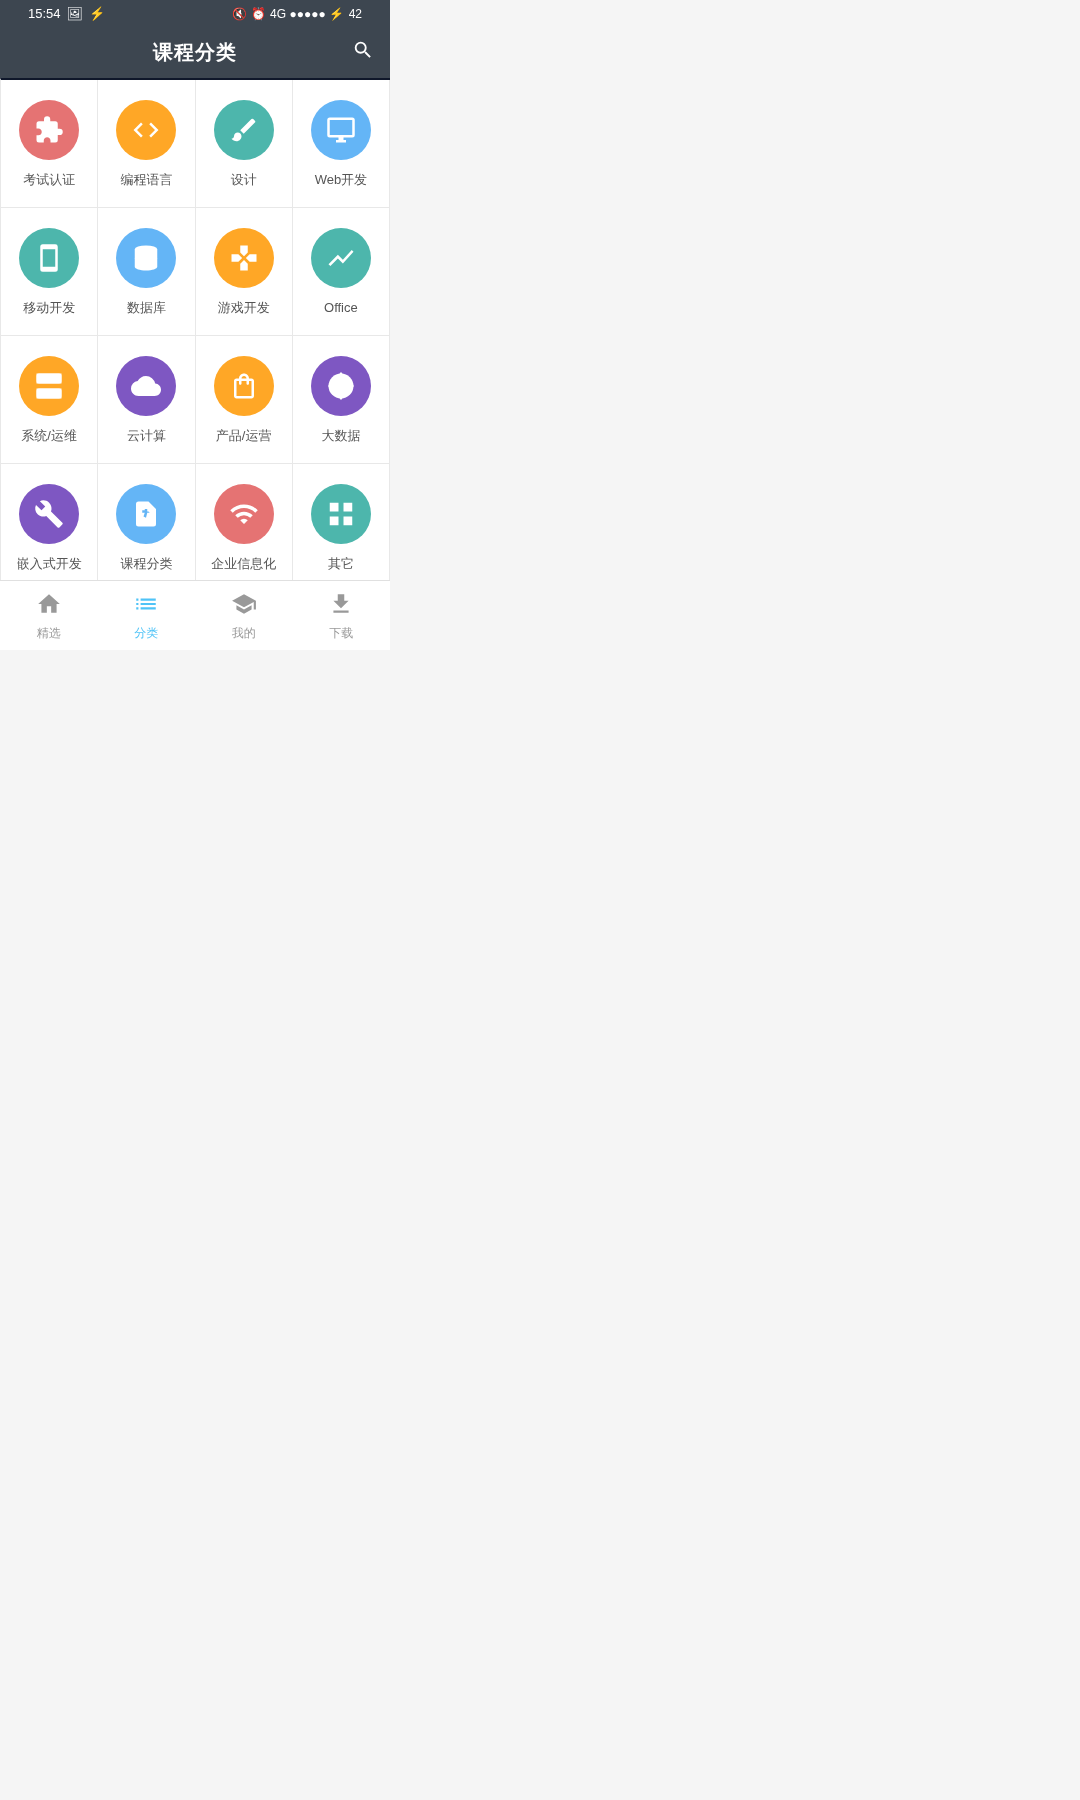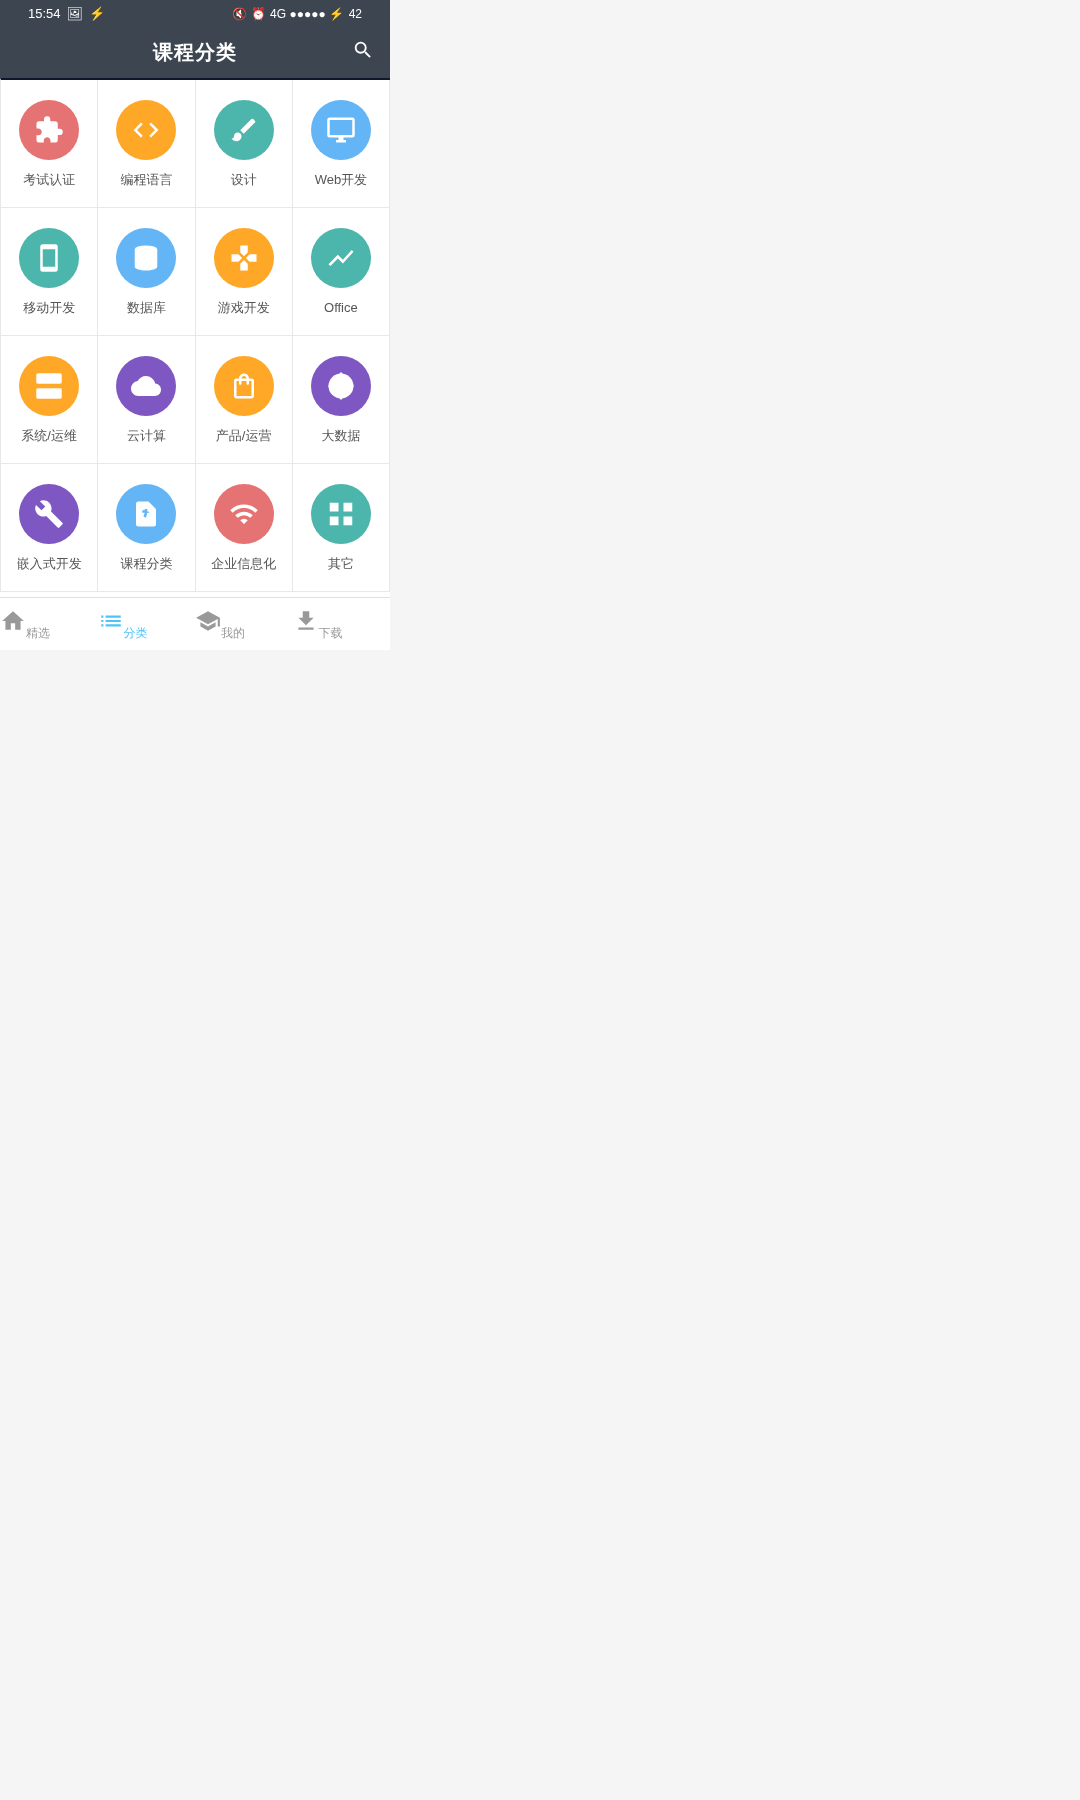--- a/index.html
+++ b/index.html
@@ -113,22 +113,22 @@
     .tab-bar {
       background: white;
       border-top: 1px solid #e0e0e0;
       display: flex;
       flex-shrink: 0;
     }
 
     .tab-item {
       flex: 1;
       display: flex;
-      flex-direction: row;
-      align-items: flex-end;
+      flex-direction: column;
+      align-items: center;
       padding: 10px 0 8px;
       cursor: pointer;
       color: #999;
     }
 
     .tab-item.active { color: #4fc3f7; }
 
     .tab-icon {
       font-size: 22px;
       margin-bottom: 4px;

